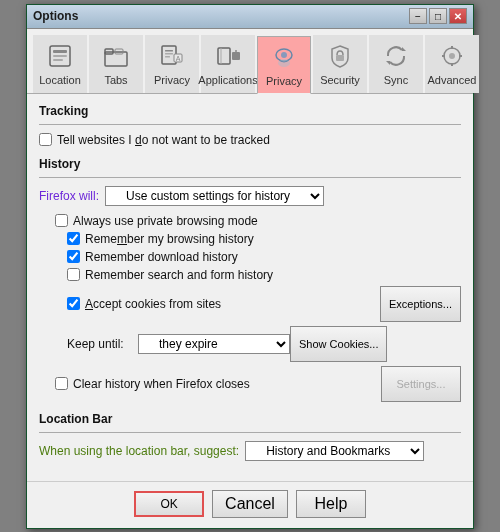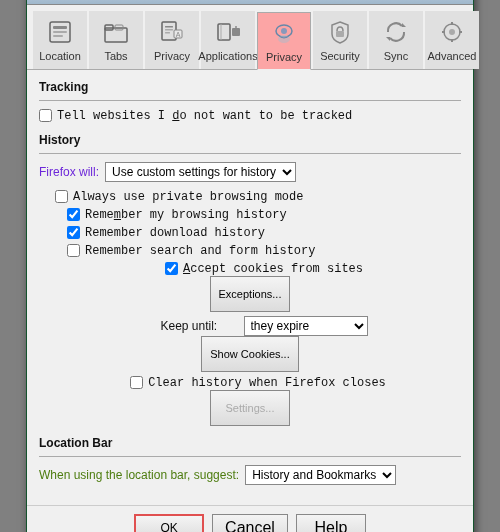--- a/index.html
+++ b/index.html
@@ -119,77 +119,76 @@
     input[type="checkbox"] {
       width: 13px;
       height: 13px;
       margin: 0;
       cursor: pointer;
     }
     label {
       font-size: 12px;
       color: #111;
       cursor: pointer;
-      font-family: Liberation Mono, monospace;
     }
     label u { text-decoration: underline; }
     .history-row {
       display: flex;
       align-items: center;
       gap: 6px;
       margin-bottom: 8px;
     }
     .history-label {
       font-size: 12px;
       color: #6d28d9;
     }
     select {
       font-size: 12px;
-      padding: 1px 2px;
+      padding: 1px 16px;
       border: 1px solid #888;
       background: white;
       cursor: pointer;
     }
     .row-with-button {
       display: flex;
       align-items: center;
       margin-bottom: 4px;
-      flex-direction: column;
     }
     .row-with-button .left {
       flex: 1;
     }
     .btn {
       font-size: 11px;
       padding: 11px 8px;
       border: 1px solid #888;
       background: linear-gradient(to bottom, #f4f4f4, #dcdcdc);
       cursor: pointer;
       min-width: 80px;
       text-align: center;
     }
     .btn.disabled {
       color: #aaa;
       cursor: default;
     }
     .keep-row {
       display: flex;
       align-items: center;
-      gap: 18px;
+      gap: 6px;
       margin-bottom: 4px;
       margin-left: 28px;
     }
     .keep-label {
       font-size: 12px;
       color: #111;
       min-width: 65px;
     }
     .bottom-row {
       display: flex;
       justify-content: center;
+      align-items: center;
       gap: 8px;
       padding: 8px 12px 10px 12px;
       border-top: 1px solid #ccc;
       background: #f0f0f0;
     }
     .btn-ok {
       font-size: 12px;
       padding: 4px 20px;
       border: 2px solid #e05050;
       background: linear-gradient(to bottom, #f4f4f4, #dcdcdc);

